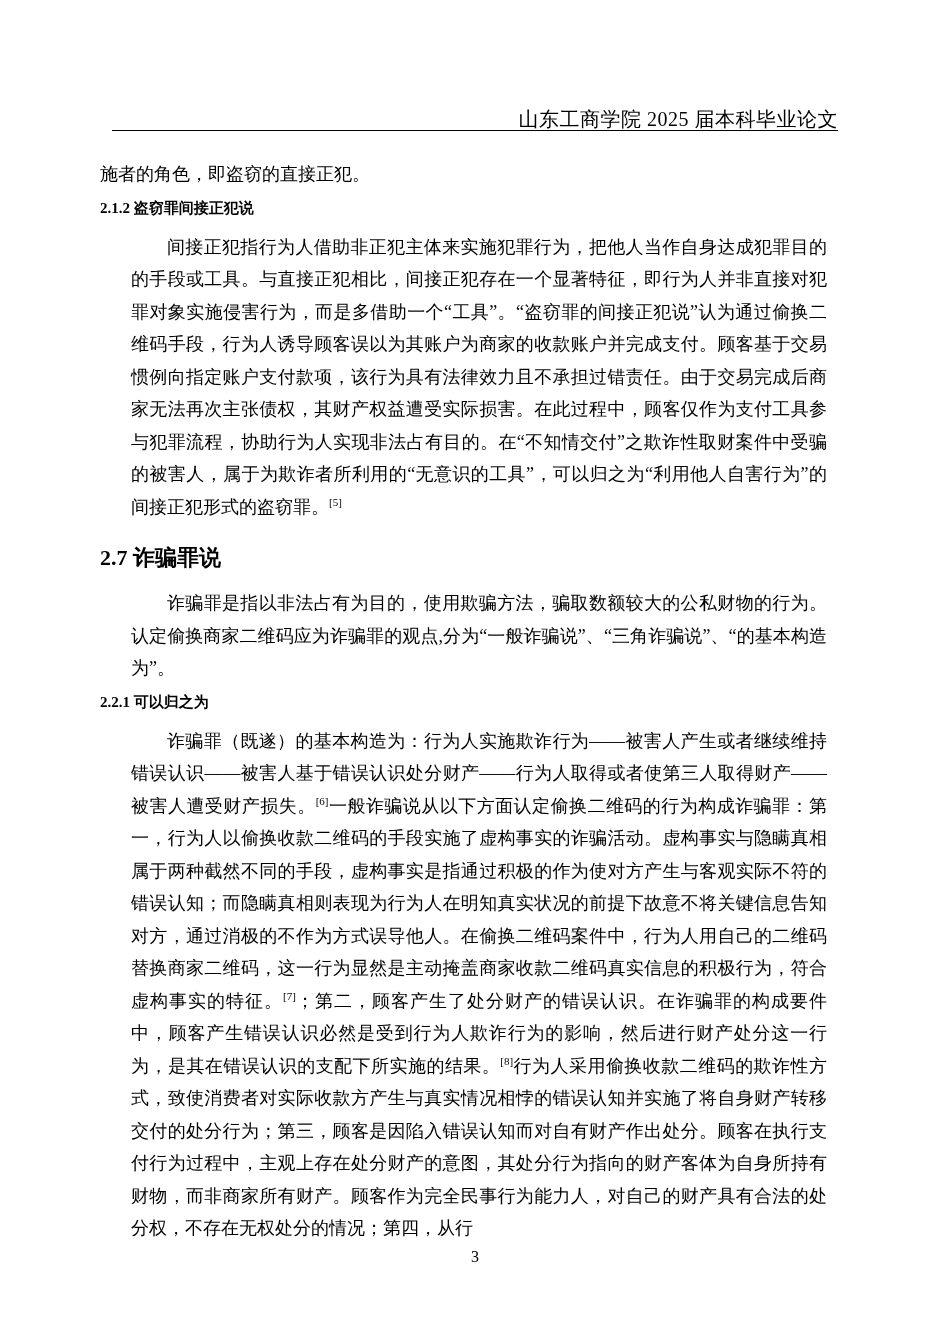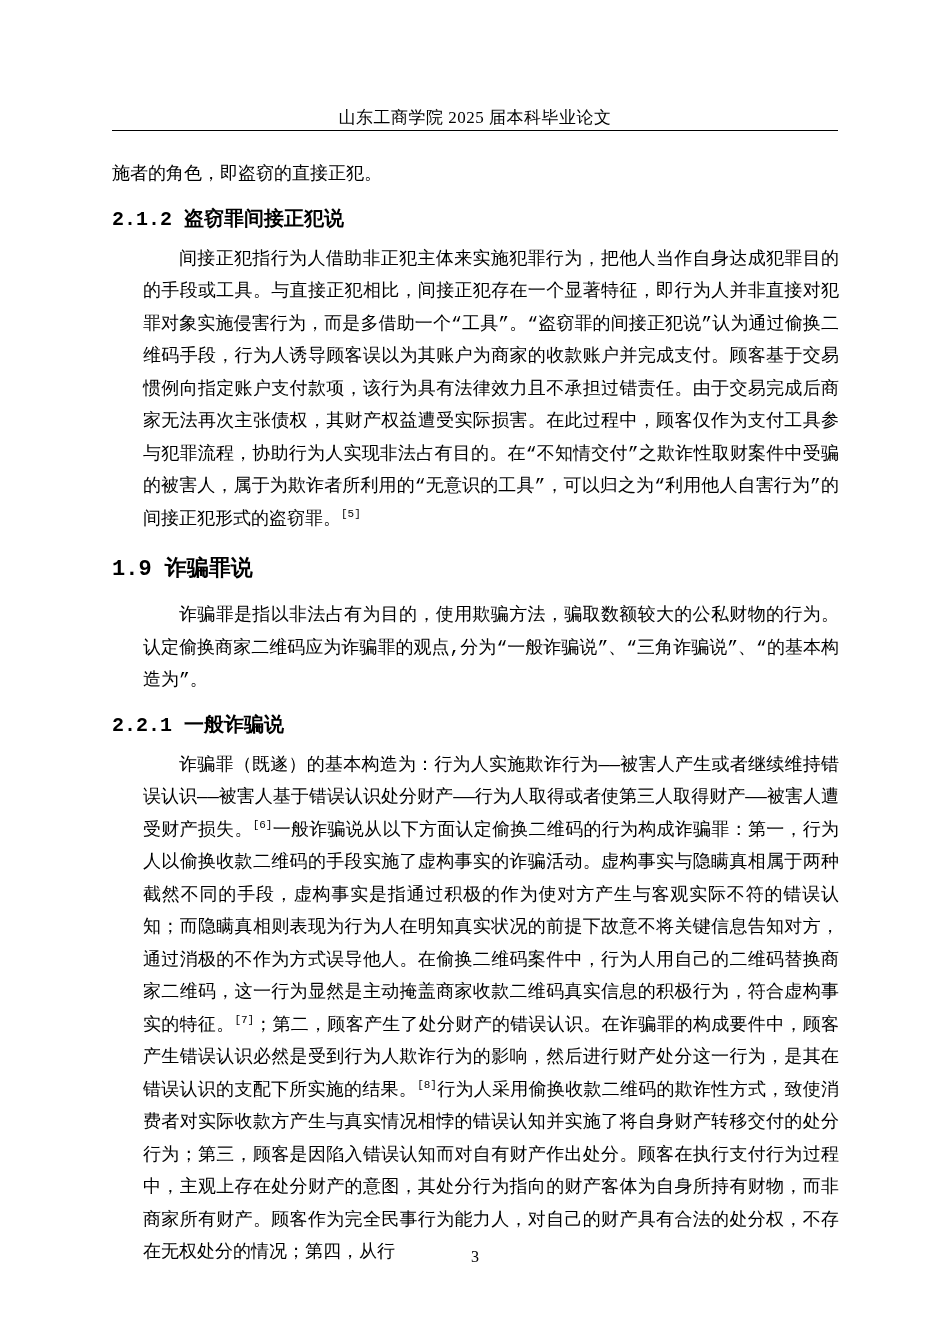--- a/index.html
+++ b/index.html
@@ -10,46 +10,46 @@
     height: 1344px;
     margin: 0 auto;
     background: #ffffff;
     font-family: "Liberation Serif", "DejaVu Serif", serif;
     color: #000;
     overflow: hidden;
   }
   .header {
     position: absolute;
     top: 106px; left: 112px; width: 726px;
-    text-align: center;
-    font-size: 17px;
+    text-align: right;
+    font-size: 20px;
     letter-spacing: 0.5px;
   }
   .header-rule {
     position: absolute;
     top: 130px; left: 112px; width: 726px;
     height: 0;
     border-top: 1.6px solid #000;
   }
   .body-area {
     position: absolute;
-    top: 158px; left: 112px; width: 727px; font-family: Liberation Mono, monospace;
+    top: 158px; left: 100px; width: 727px;
   }
   .para {
     margin: 0;
     font-size: 18px;
     line-height: 32.5px;
     text-align: justify;
     text-justify: inter-ideograph;
     word-break: break-all;
   }
   .para.indent { text-indent: 2em; margin-left: 31px; }
   .h3-title {
-    margin: 16px 0 10px 0;
-    font-size: 20px;
+    margin: 4px 0 10px 0;
+    font-size: 15px;
     font-weight: bold;
     line-height: 26px;
   }
   .h2-title {
     margin: 20px 0 14px 0;
     font-size: 22px;
     font-weight: bold;
     line-height: 30px;
   }
   sup {
@@ -67,19 +67,19 @@
 </head>
 <body>
 
 <div class="page">
   <div class="header">山东工商学院 2025 届本科毕业论文</div>
   <div class="header-rule"></div>
   <div class="body-area" id="document-body">
       <p class="para"><span>施者的角色，即盗窃的直接正犯。</span></p>
       <h3 class="h3-title"><span>2.1.2 盗窃罪间接正犯说</span></h3>
       <p class="para indent"><span>间接正犯指行为人借助非正犯主体来实施犯罪行为，把他人当作自身达成犯罪目的的手段或工具。与直接正犯相比，间接正犯存在一个显著特征，即行为人并非直接对犯罪对象实施侵害行为，而是多借助一个“工具”。“盗窃罪的间接正犯说”认为通过偷换二维码手段，行为人诱导顾客误以为其账户为商家的收款账户并完成支付。顾客基于交易惯例向指定账户支付款项，该行为具有法律效力且不承担过错责任。由于交易完成后商家无法再次主张债权，其财产权益遭受实际损害。在此过程中，顾客仅作为支付工具参与犯罪流程，协助行为人实现非法占有目的。在“不知情交付”之欺诈性取财案件中受骗的被害人，属于为欺诈者所利用的“无意识的工具”，可以归之为“利用他人自害行为”的间接正犯形式的盗窃罪。</span><sup>[5]</sup></p>
-      <h2 class="h2-title"><span>1.9 诈骗罪说</span></h2>
+      <h2 class="h2-title"><span>2.7 诈骗罪说</span></h2>
       <p class="para indent"><span>诈骗罪是指以非法占有为目的，使用欺骗方法，骗取数额较大的公私财物的行为。认定偷换商家二维码应为诈骗罪的观点,分为“一般诈骗说”、“三角诈骗说”、“的基本构造为”。</span></p>
-      <h3 class="h3-title"><span>2.2.1 一般诈骗说</span></h3>
+      <h3 class="h3-title"><span>2.2.1 可以归之为</span></h3>
       <p class="para indent"><span>诈骗罪（既遂）的基本构造为：行为人实施欺诈行为——被害人产生或者继续维持错误认识——被害人基于错误认识处分财产——行为人取得或者使第三人取得财产——被害人遭受财产损失。</span><sup>[6]</sup><span>一般诈骗说从以下方面认定偷换二维码的行为构成诈骗罪：第一，行为人以偷换收款二维码的手段实施了虚构事实的诈骗活动。虚构事实与隐瞒真相属于两种截然不同的手段，虚构事实是指通过积极的作为使对方产生与客观实际不符的错误认知；而隐瞒真相则表现为行为人在明知真实状况的前提下故意不将关键信息告知对方，通过消极的不作为方式误导他人。在偷换二维码案件中，行为人用自己的二维码替换商家二维码，这一行为显然是主动掩盖商家收款二维码真实信息的积极行为，符合虚构事实的特征。</span><sup>[7]</sup><span>；第二，顾客产生了处分财产的错误认识。在诈骗罪的构成要件中，顾客产生错误认识必然是受到行为人欺诈行为的影响，然后进行财产处分这一行为，是其在错误认识的支配下所实施的结果。</span><sup>[8]</sup><span>行为人采用偷换收款二维码的欺诈性方式，致使消费者对实际收款方产生与真实情况相悖的错误认知并实施了将自身财产转移交付的处分行为；第三，顾客是因陷入错误认知而对自有财产作出处分。顾客在执行支付行为过程中，主观上存在处分财产的意图，其处分行为指向的财产客体为自身所持有财物，而非商家所有财产。顾客作为完全民事行为能力人，对自己的财产具有合法的处分权，不存在无权处分的情况；第四，从行</span></p>
     </div>
   <div class="page-number">3</div>
 </div>
 
 </body></html>

